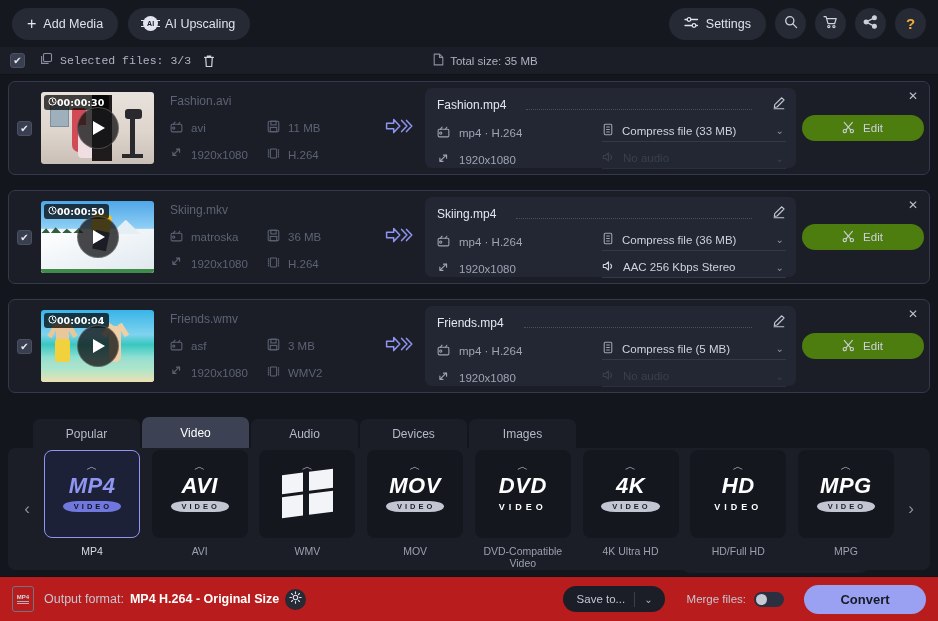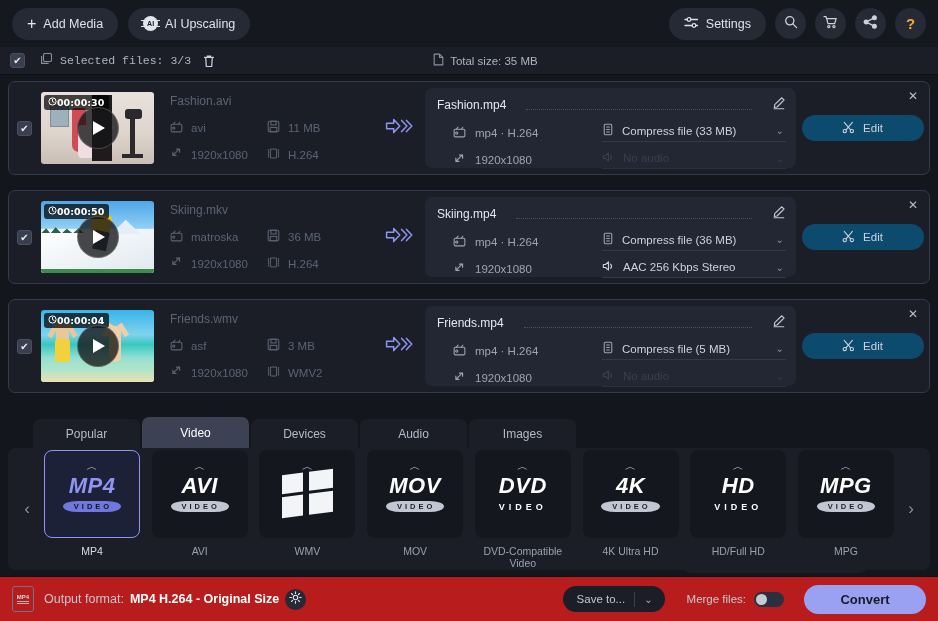--- a/index.html
+++ b/index.html
@@ -123,34 +123,34 @@
     border-radius: 7px;
     padding: 8px 10px 8px 12px;
     margin-left: 2px;
     height: 80px;
   }
   .outname-row { display:flex; align-items:center; gap:20px; margin-bottom: 9px; }
   .outname { font-size: 12px; color:#e4e7ef; white-space:nowrap; }
   .dotfill { flex:1; border-bottom: 1px dotted #4a5063; height:9px; }
   .pencil { cursor:pointer; flex:0 0 auto; }
   .out-grid { display:grid; grid-template-columns: 165px 1fr; row-gap: 9px; align-items:center; }
-  .out-meta { display:flex; align-items:center; gap:9px; font-size:11.5px; color:#9ea4b3;margin-left:16px; }
+  .out-meta { display:flex; align-items:center; gap:9px; font-size:11.5px; color:#9ea4b3; }
   .selectish {
     display:flex; align-items:center; gap:8px;
     font-size:11.5px; color:#cdd2dd; cursor:pointer;
     border-bottom:1px solid #333949; padding-bottom:3px; padding-right:2px;
   }
   .selectish .cv { margin-left:auto; color:#8a90a0; font-size:10px; }
   .selectish.disabled { color:#3a3f4e; border-bottom-color:#2b3040; cursor:default; }
   .selectish.disabled .cv { color:#3a3f4e; }
 
   .editcol { flex:1; display:flex; justify-content:center; align-items:center; }
   .editbtn {
     width: 122px; height: 26px; border-radius: 13px;
-    background: #0c4a6e; color:#cdd2dd; font-size:11.5px;
+    background: #4d7c0f; color:#cdd2dd; font-size:11.5px;
     display:flex; align-items:center; justify-content:center; gap:8px;
     cursor:pointer;
   }
   .rowclose {
     position:absolute; top:6px; right:8px;
     width:16px;height:16px; display:flex;align-items:center;justify-content:center;
     color:#b9bfcc; font-size:12px; cursor:pointer;
   }
 
   
@@ -702,24 +702,24 @@
 
   <div class="bottompanel">
     <div class="tabs" id="tabs">
         <div class="tab">
           <span>Popular</span>
         </div>
         <div class="tab active">
           <span>Video</span>
         </div>
         <div class="tab">
+          <span>Audio</span>
+        </div>
+        <div class="tab">
           <span>Devices</span>
-        </div>
-        <div class="tab">
-          <span>Audio</span>
         </div>
         <div class="tab">
           <span>Images</span>
         </div>
       </div>
     <div class="searchwrap">
       <div class="searchbox">
         <span>
           <svg width="11" height="11" viewBox="0 0 12 12" fill="none" stroke="#8a90a0" stroke-width="1.4">
             <circle cx="5" cy="5" r="3.5"></circle>

